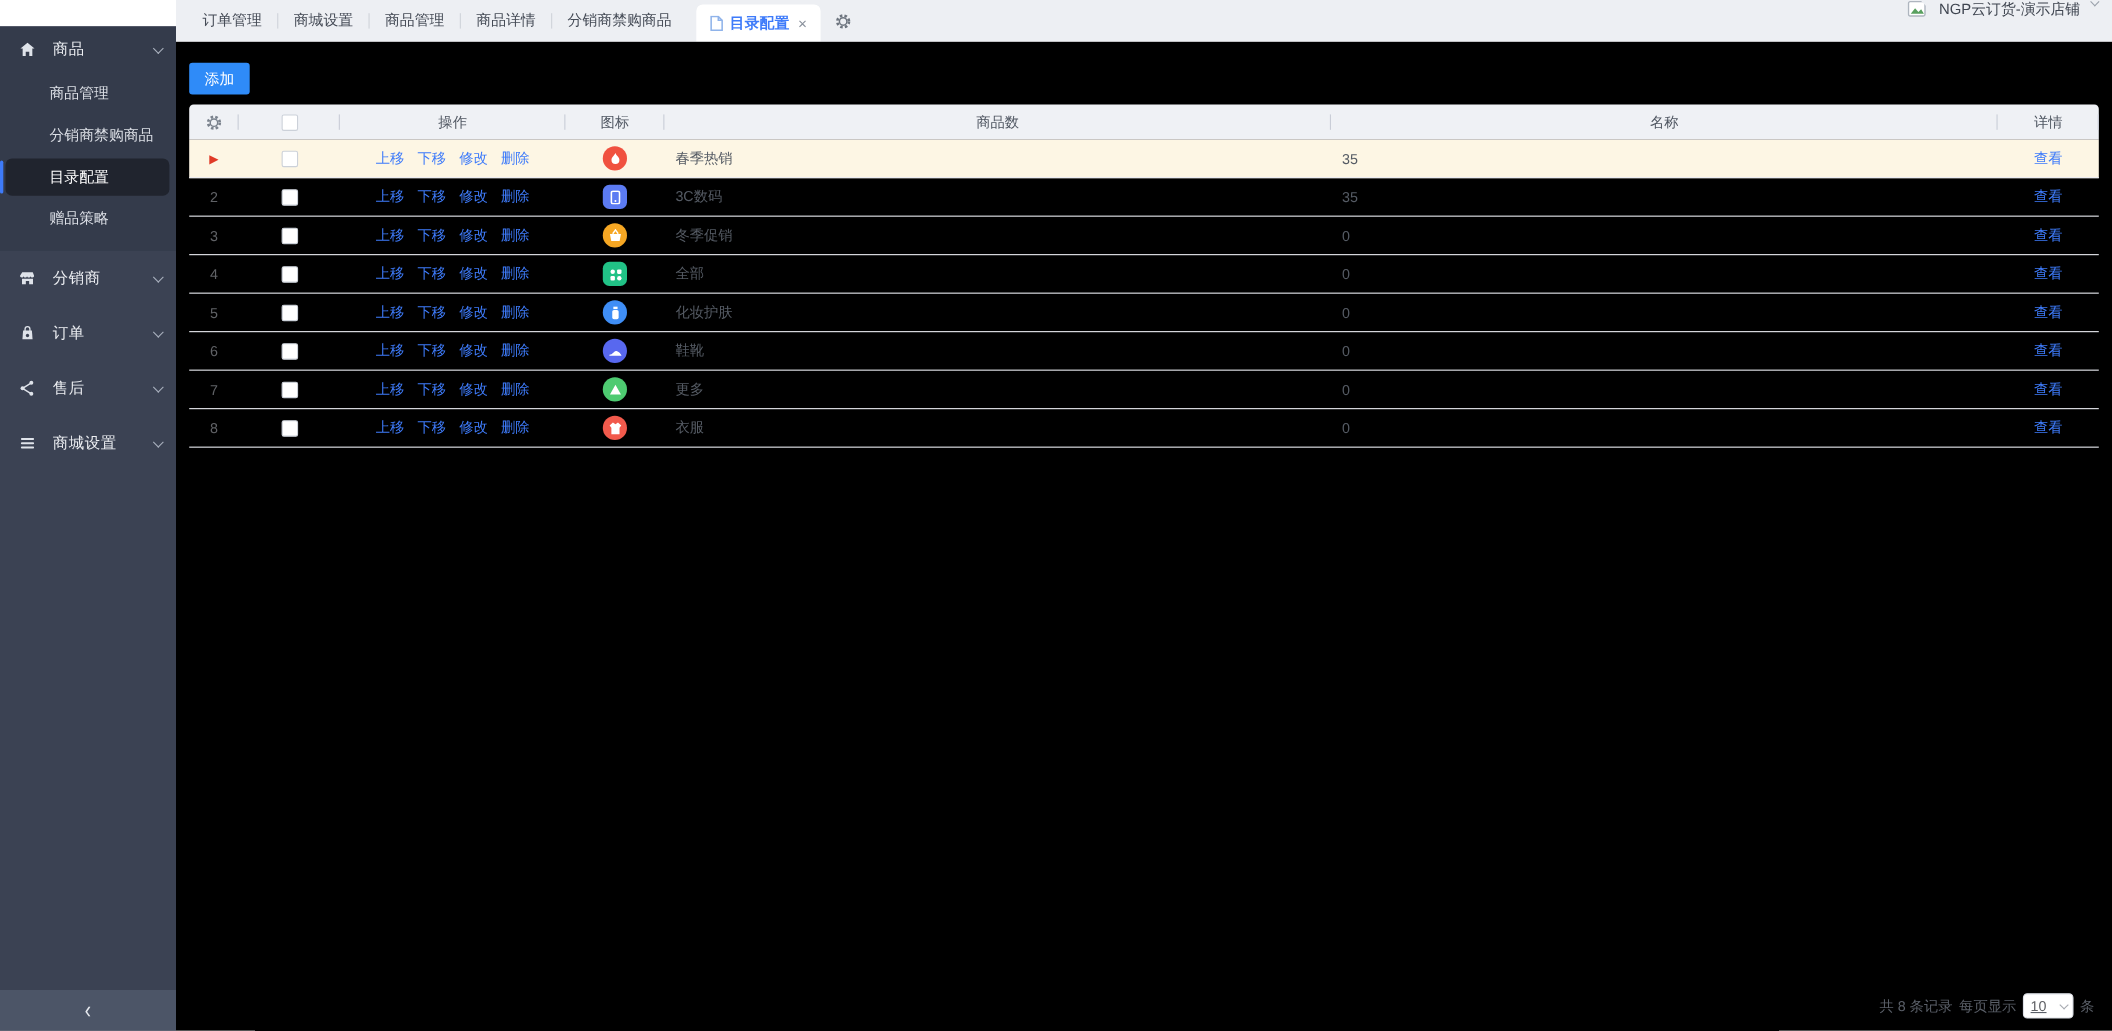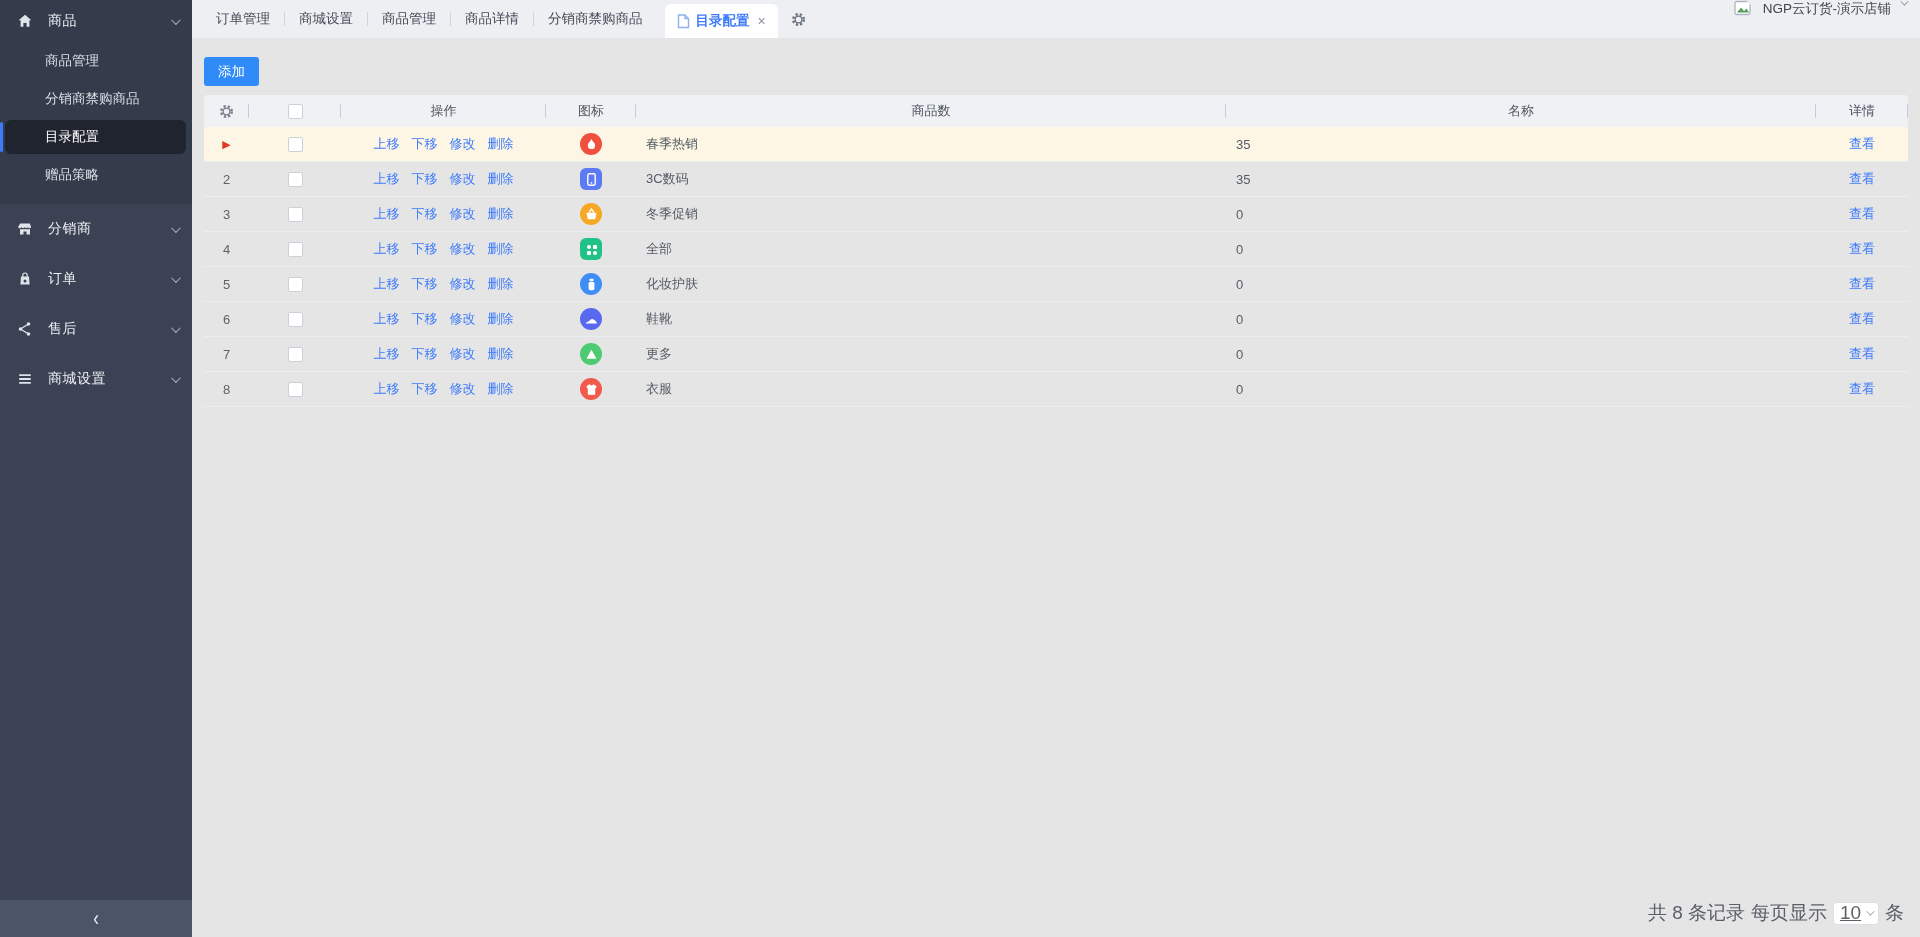--- a/index.html
+++ b/index.html
@@ -1,21 +1,21 @@
 <!DOCTYPE html>
 <html><head>
 <meta charset="utf-8">
 <style>
   * { margin:0; padding:0; box-sizing:border-box; }
   html,body { width:1920px; height:937px; overflow:hidden; }
   body { font-family:"Liberation Sans","DejaVu Sans",sans-serif; font-size:13px; color:#4b5059; background:#fff; }
   .app { display:flex; width:1920px; height:937px; }
 
   
-  .sidebar { width:192px; background:#3b4253; color:#e3e6ec; display:flex; flex-direction:column; flex-shrink:0; }
+  .sidebar { width:160px; background:#3b4253; color:#e3e6ec; display:flex; flex-direction:column; flex-shrink:0;margin-top:24px; }
   .side-group-header { height:42px; display:flex; align-items:center; padding:0 14px 0 16px; background:#343b4b; cursor:pointer; }
   .side-group { height:50px; display:flex; align-items:center; padding:0 14px 0 16px; cursor:pointer; }
   .side-group-label { flex:1; margin-left:14px; font-size:14px; color:#eceef2; letter-spacing:.5px; }
   .side-icon { width:18px; height:18px; display:flex; align-items:center; justify-content:center; }
   .side-icon svg { width:16px; height:16px; fill:#dfe3ea; }
   .chev-down { width:7px; height:7px; border-right:1.6px solid #aab1be; border-bottom:1.6px solid #aab1be; transform:rotate(45deg) translateY(-2px); }
   .submenu { background:#343b4b; padding-bottom:10px; }
   .submenu-item { position:relative; height:38px; display:flex; align-items:center; padding-left:45px; font-size:13.5px; color:#dcdfe6; cursor:pointer; }
   .submenu-item.active { color:#fff; }
   .submenu-item.active .pill { position:absolute; left:5px; right:6px; top:2px; bottom:2px; background:#20242e; border-radius:6px; z-index:0; }
@@ -35,21 +35,21 @@
   .tab-active { align-self:flex-end; height:34px; background:#fff; border-radius:6px 6px 0 0; display:flex; align-items:center; padding:0 12px; margin-left:8px; cursor:pointer; }
   .tab-active .doc-icon { margin-right:6px; display:flex; }
   .tab-active .lbl { font-size:13.5px; font-weight:bold; }
   .tab-close { margin-left:8px; color:#8b929d; font-size:14px; cursor:pointer; line-height:1; }
   .topbar-gear { display:flex; align-items:center; margin-left:12px; cursor:pointer; }
   .topbar-right { margin-left:auto; display:flex; padding-right:14px; gap:9px; }
   .shop-name { font-size:13.5px; color:#3f4550; }
   .chev-down-sm { width:6px; height:6px; border-right:1.4px solid #9aa1ab; border-bottom:1.4px solid #9aa1ab; transform:rotate(45deg) translateY(-2px); }
 
   
-  .content { flex:1; background:#e5e5e5; position:relative; padding:19px 12px 12px 12px; overflow:hidden; }
+  .content { flex:1; background:#000000; position:relative; padding:19px 12px 12px 12px; overflow:hidden; }
   .btn-add { display:inline-flex; align-items:center; justify-content:center; min-width:54px; height:29px; background:#2f8bf8; color:#fff; border:none; border-radius:3px; font-size:13.5px; cursor:pointer; padding:0 14px; font-family:inherit; }
 
   
   .tbl { margin-top:9px; width:100%; }
   .thead { display:flex; align-items:center; height:32px; background:#eff1f5; border-radius:4px 4px 0 0; color:#4e5560; }
   .th { position:relative; display:flex; align-items:center; justify-content:center; height:100%; font-size:13px; }
   .th:after { content:''; position:absolute; right:0; top:9px; width:1px; height:14px; background:#c9cdd7; }
   .tr { display:flex; align-items:center; height:35px; border-bottom:1px solid #ebedf2; }
   .tr.selected { background:#fdf6e4; }
   .td { display:flex; align-items:center; justify-content:center; height:100%; }
@@ -66,21 +66,21 @@
   .cb { width:15px; height:15px; border:1px solid #ccd1d9; border-radius:2px; background:#fff; cursor:pointer; }
   .links { display:flex; gap:12px; }
   a.lnk { color:#3e7bfa; text-decoration:none; cursor:pointer; white-space:nowrap; }
   .cat-icon { width:22px; height:22px; display:flex; align-items:center; justify-content:center; }
   .cat-icon.circle { border-radius:50%; }
   .cat-icon.square { border-radius:6px; }
   .cat-icon svg { width:13px; height:13px; }
   .gear-svg { width:17px; height:17px; }
 
   
-  .pagination { position:absolute; right:16px; bottom:11px; display:flex; align-items:center; gap:6px; color:#5a5f68; font-size:19px;margin-top:48px; }
+  .pagination { position:absolute; right:16px; bottom:11px; display:flex; align-items:center; gap:6px; color:#5a5f68; font-size:13px;margin-top:48px; }
   .page-select { display:flex; align-items:center; justify-content:space-between; width:46px; height:23px; border:1px solid #dcdfe6; border-radius:4px; background:#fff; padding:0 6px; cursor:pointer;text-decoration:underline; }
   .page-select .val { color:#606266; }
   .page-select .chev { width:6px; height:6px; border-right:1.4px solid #a8abb2; border-bottom:1.4px solid #a8abb2; transform:rotate(45deg) translateY(-2px); }
 </style>
 </head>
 <body>
 
 <div class="app">
 
   <aside class="sidebar">

